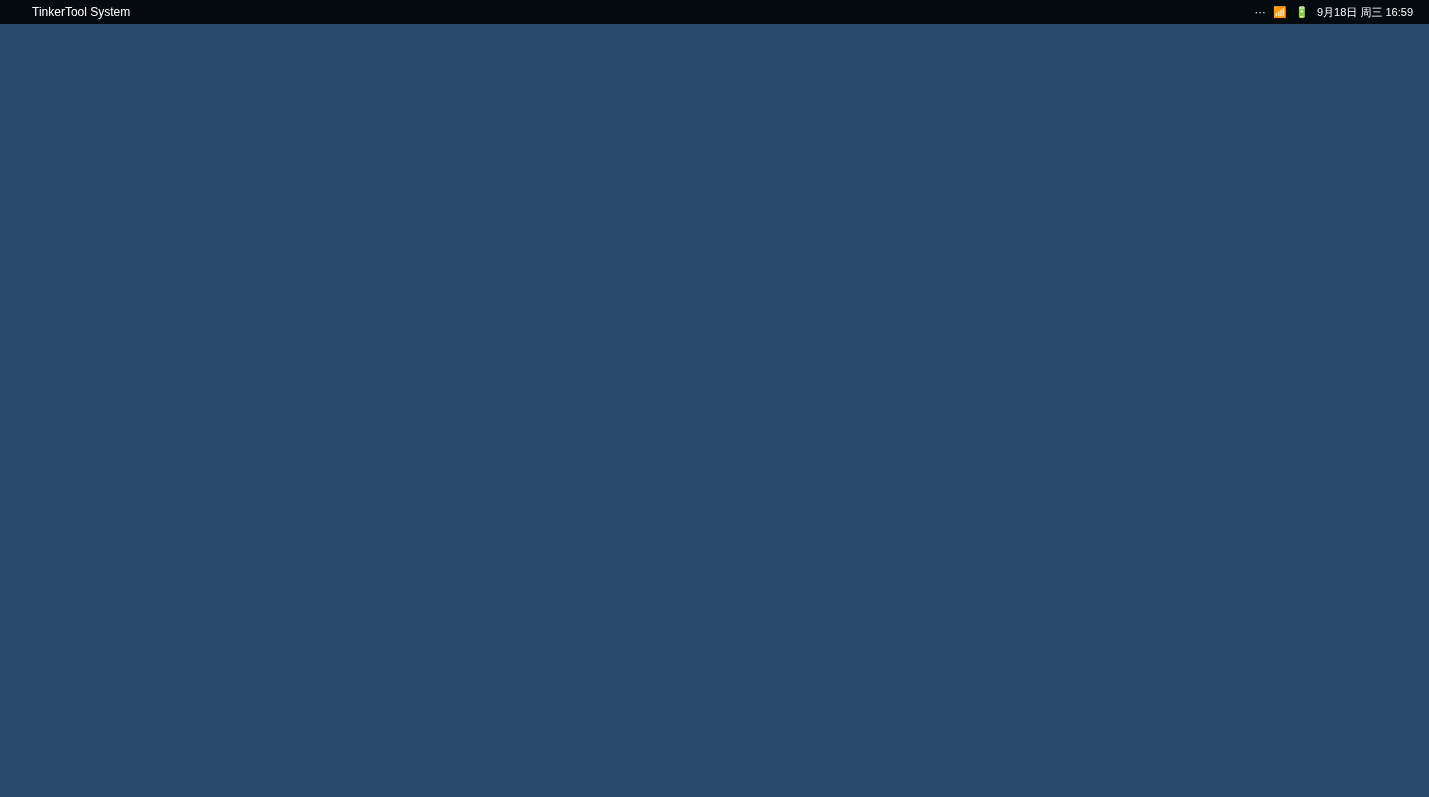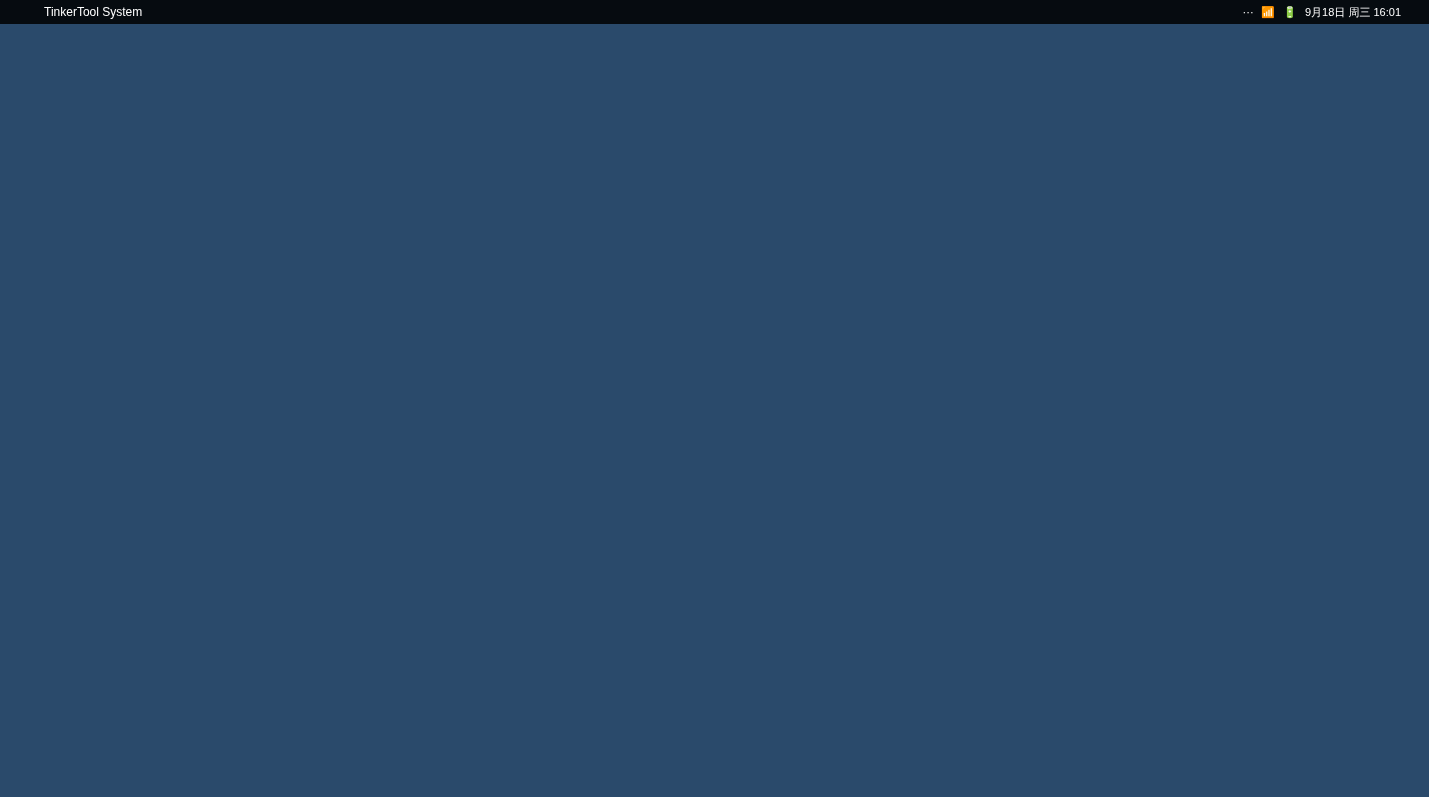--- a/index.html
+++ b/index.html
@@ -12,21 +12,21 @@
       position: relative;
     }
 
     
     .macos-topbar {
       width: 100%;
       height: 24px;
       background: rgba(0,0,0,0.85);
       display: flex;
       align-items: center;
-      padding: 0 28px;
+      padding: 0 16px;
       justify-content: space-between;
       flex-shrink: 0;
     }
     .macos-topbar-left {
       display: flex;
       align-items: center;
       gap: 16px;
       font-size: 12px;
       color: #fff;
     }
@@ -62,21 +62,21 @@
     <span class="apple-logo"></span>
     <span>TinkerTool System</span>
   </div>
   <div class="macos-topbar-right">
     <span>···</span>
     <span>📶</span>
     <span>🔋</span>
     <span>
       <span>9月18日 周三</span>
       <span> </span>
-      <span>16:01</span>
+      <span>16:59</span>
     </span>
   </div>
 </div>
 
 <div class="screen">
   <div class="desktop-bg"></div>
 
 </div>
 
 </body></html>

